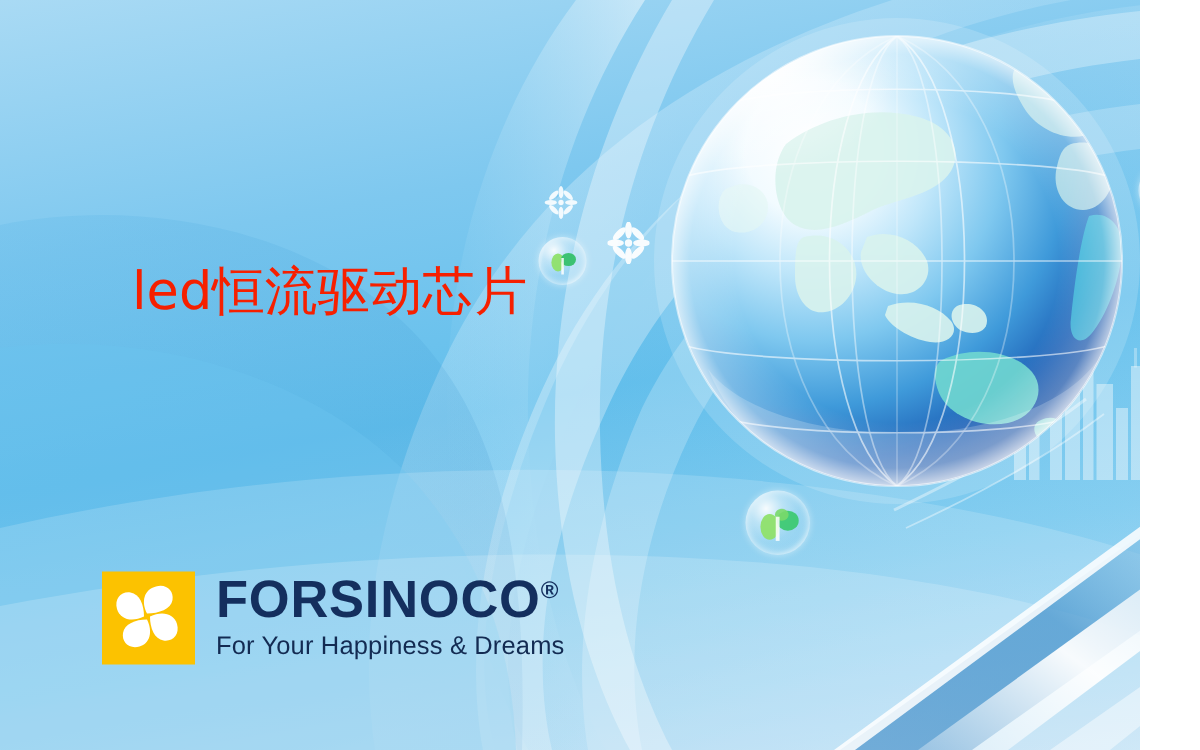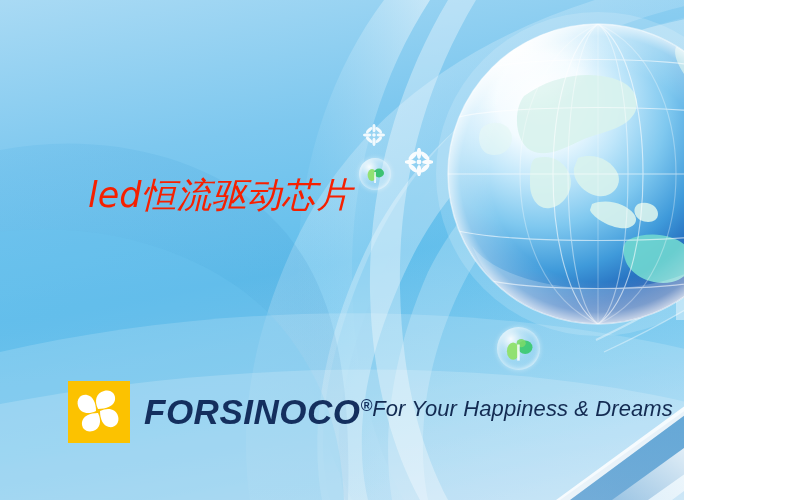--- a/index.html
+++ b/index.html
@@ -2,26 +2,25 @@
 <html><head>
 <meta charset="utf-8">
 <style>
   html, body {
     margin: 0;
     padding: 0;
     background: #ffffff;
   }
   #banner {
     position: relative;
-    width: 684px;
+    width: 760px;
     height: 500px;
     overflow: hidden;
     font-family: "Liberation Sans", sans-serif;
     background: linear-gradient(170deg, #a9daf4 0%, #7ec8ef 28%, #62bfec 52%, #83cdf0 74%, #bfe0f6 100%);
-    font-style: italic;
   }
 
   
   .layer {
     position: absolute;
     inset: 0;
     pointer-events: none;
   }
   .layer svg { display: block; width: 800px; height: 500px; }
 
@@ -88,42 +87,41 @@
   #logo-mark {
     width: 62px;
     height: 62px;
     background: #fcc200;
     flex: 0 0 auto;
   }
   #logo-mark svg { display: block; width: 62px; height: 62px; }
   #logo-text {
     margin-left: 14px;
     display: flex;
-    flex-direction: row;
+    flex-direction: column;
     justify-content: center;
-    text-align: center;
   }
   #wordmark {
     color: #142f5e;
     font-weight: bold;
     font-size: 35px;
     line-height: 34px;
     letter-spacing: 0.5px;
     font-family: "Liberation Sans", sans-serif;
     white-space: nowrap;
   }
   #wordmark .reg {
     font-size: 16px;
     vertical-align: super;
     line-height: 0;
     letter-spacing: 0;
   }
   #tagline {
     color: #132b52;
-    font-size: 22px;
+    font-size: 17px;
     line-height: 20px;
     margin-top: 4px;
     letter-spacing: 0.1px;
     font-family: "Liberation Sans", sans-serif;
     white-space: nowrap;
   }
 </style>
 </head>
 <body>
 

